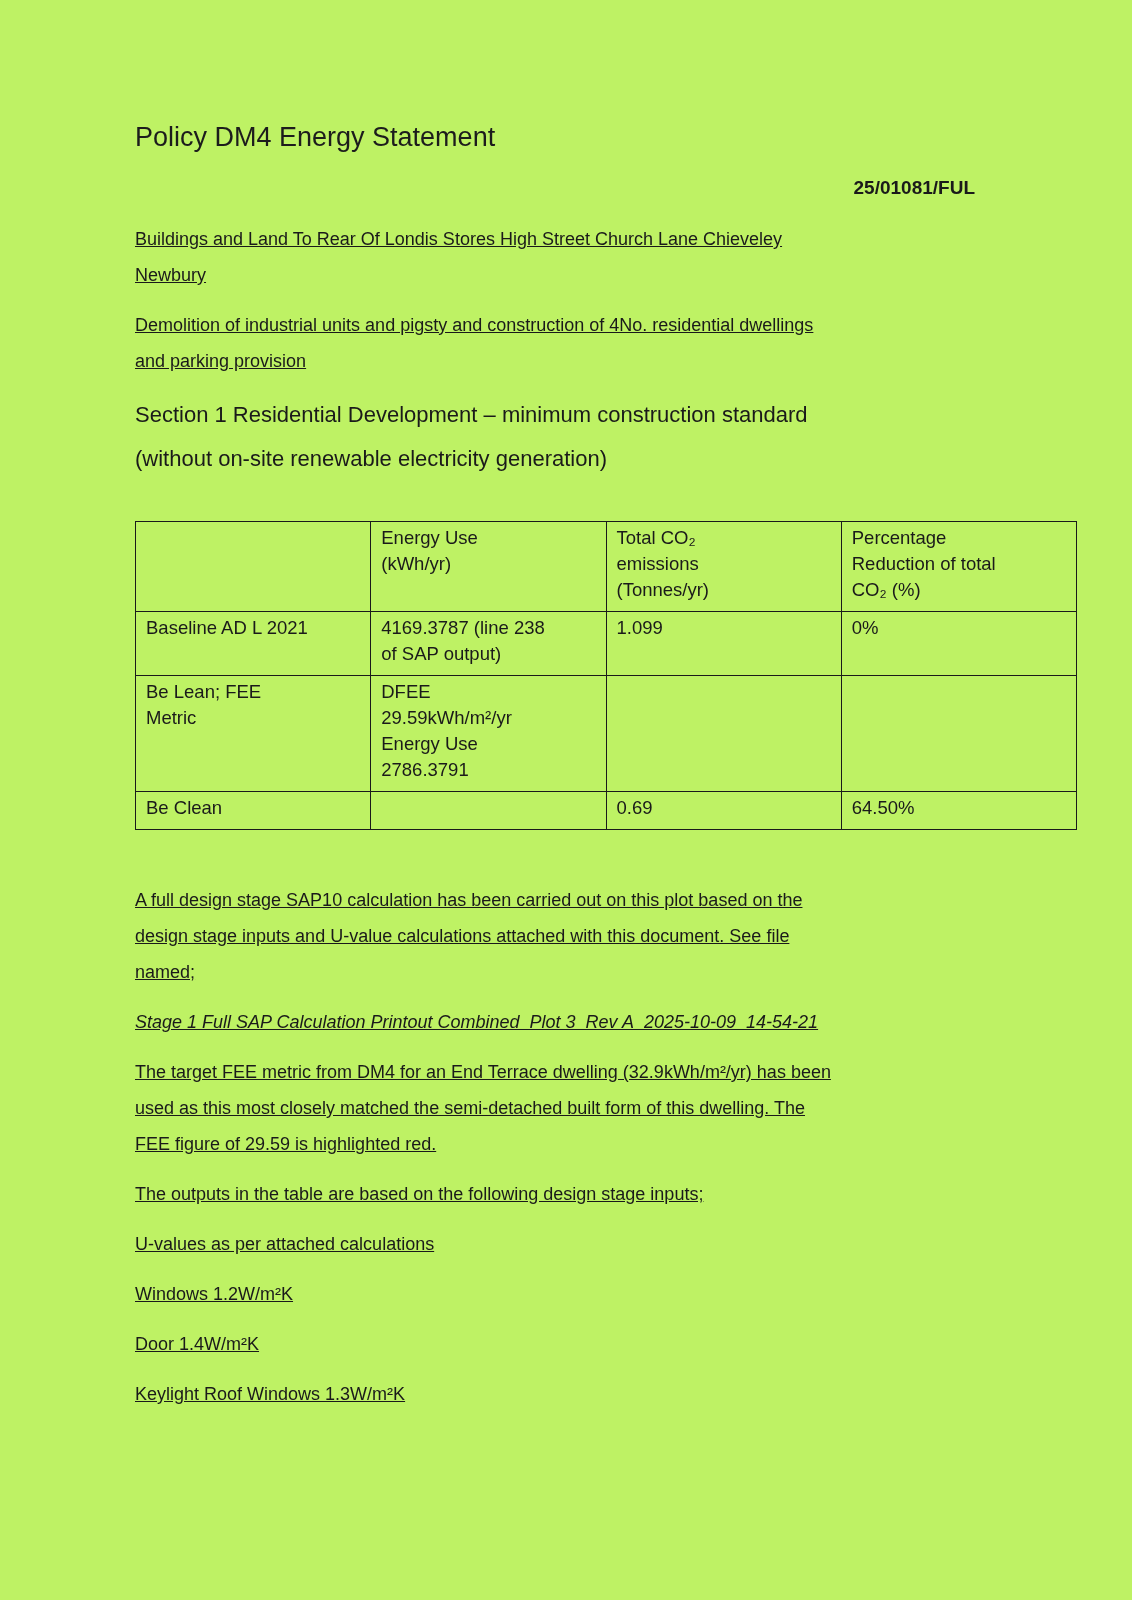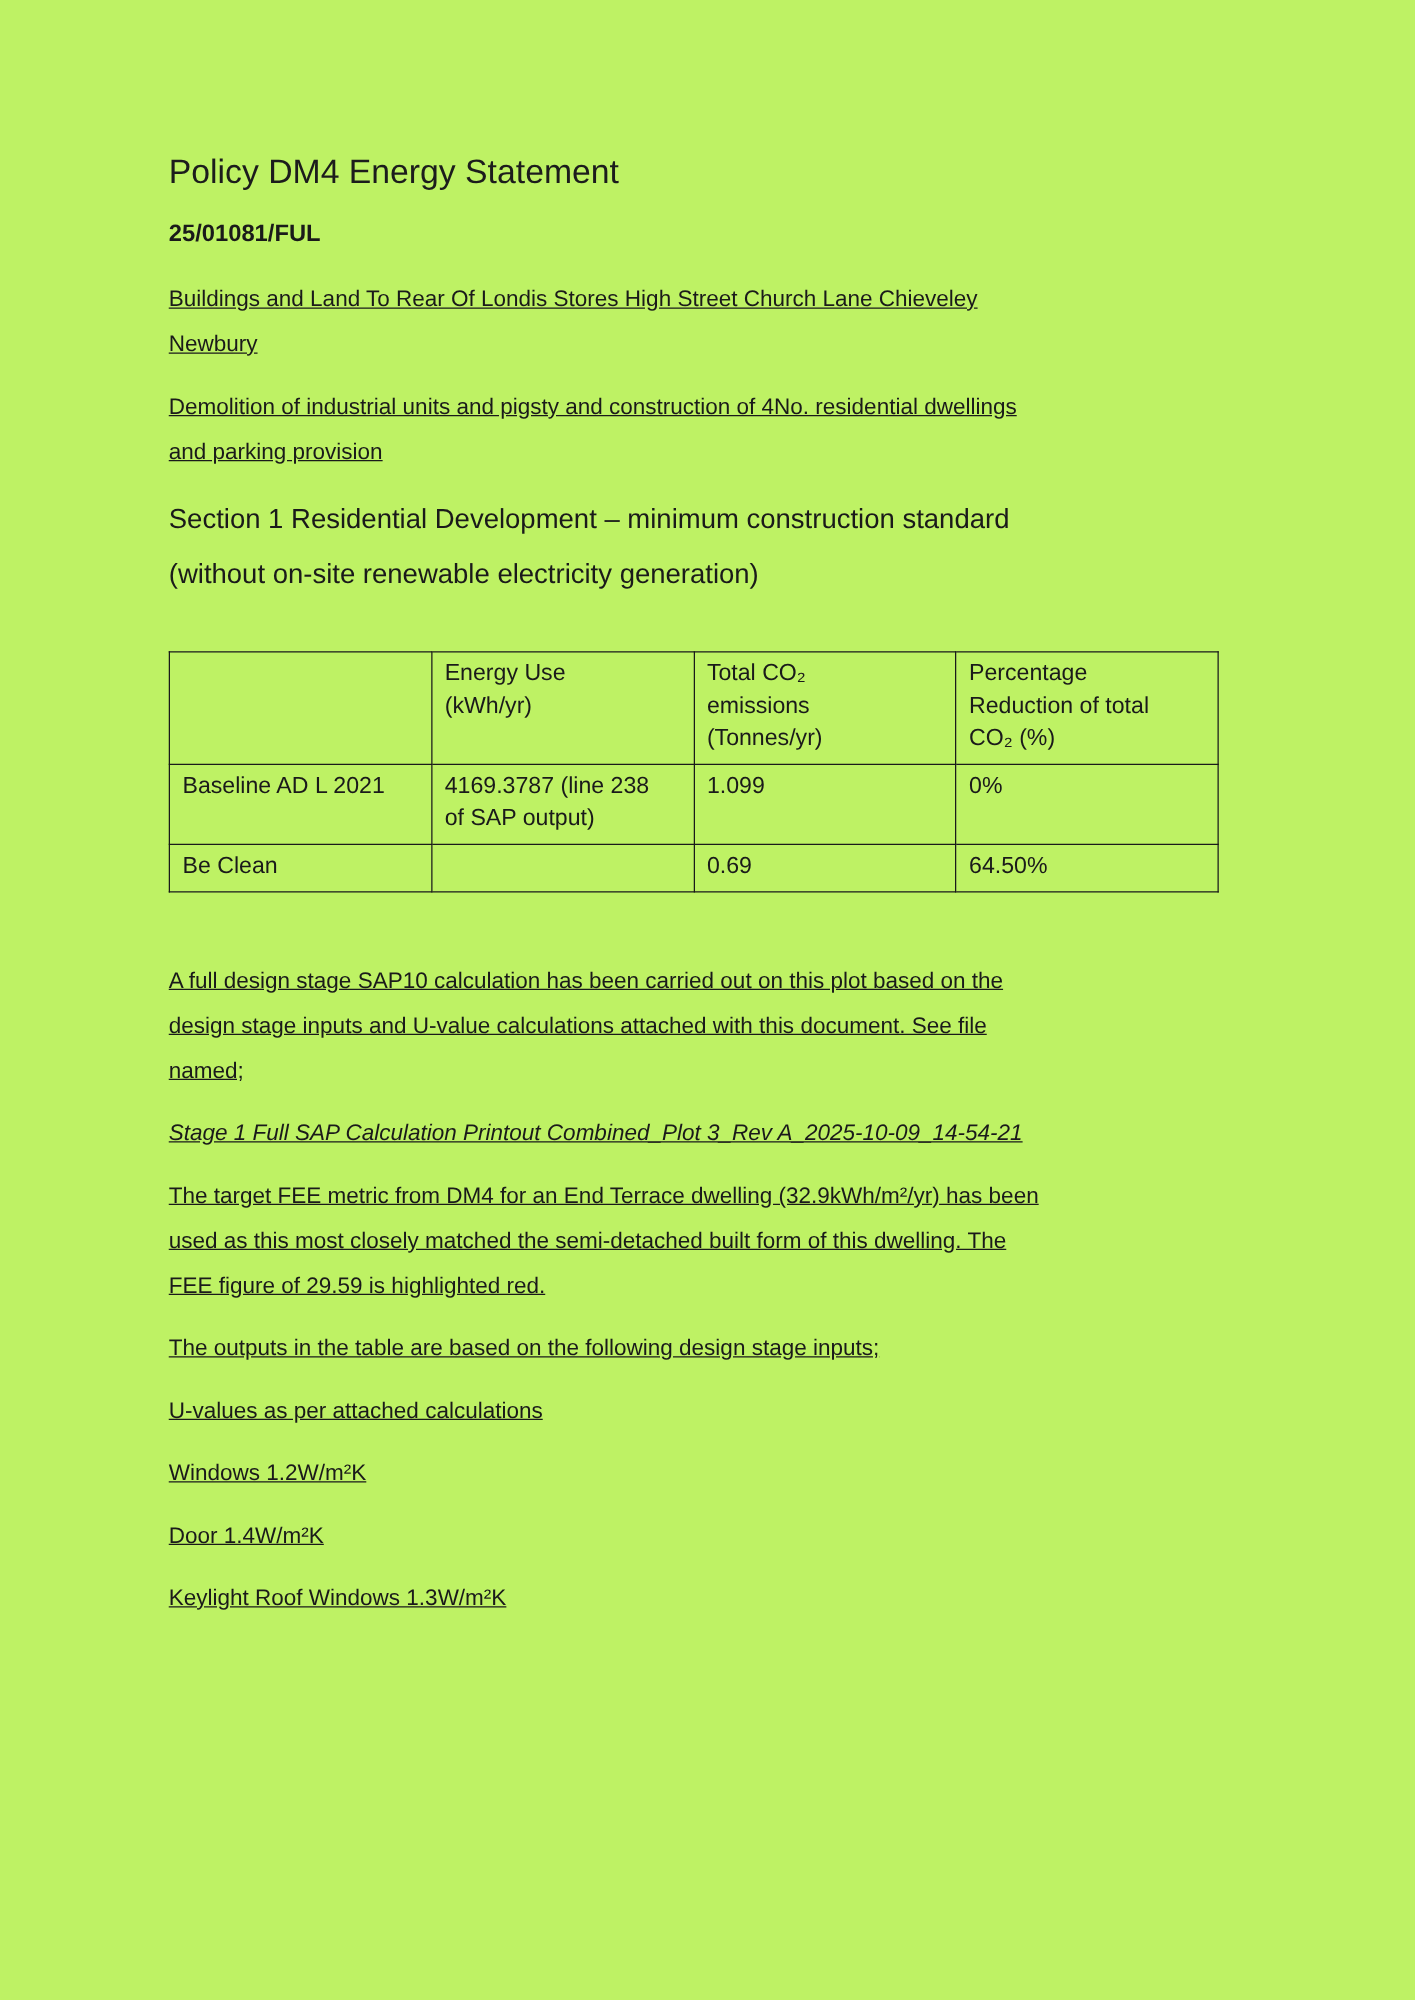--- a/index.html
+++ b/index.html
@@ -25,20 +25,21 @@
     font-size: 27px;
     font-weight: 400;
     color: #1c1c1c;
     margin: 0 0 24px 0;
     white-space: pre-line;
   }
   .ref {
     font-size: 19px;
     font-weight: 700;
     margin: 0 0 22px 0;
+    text-align: right;
   }
   p.body-text {
     font-size: 18px;
     font-weight: 400;
     line-height: 36px;
     margin: 0 0 14px 0;
     white-space: pre-line;
     text-decoration: underline;
   }
   p.italic {
@@ -56,21 +57,21 @@
     font-size: 22px;
     font-weight: 400;
     color: #1a1a1a;
     margin: 0 0 38px 0;
     line-height: 44px;
     white-space: pre-line;
   }
   table.energy {
     border-collapse: collapse;
     table-layout: fixed;
-    width: 840px;
+    width: 942px;
     margin: 40px 0 52px 0;
     font-size: 18.5px;
   }
   table.energy th,
   table.energy td {
     border: 1px solid #1a1a1a;
     vertical-align: top;
     text-align: left;
     font-weight: 400;
     padding: 3px 10px 8px 10px;
@@ -123,20 +124,30 @@
     </thead>
     <tbody>
       <tr>
         <td>Baseline AD L 2021</td>
         <td>4169.3787 (line 238
 of SAP output)</td>
         <td>1.099</td>
         <td>0%</td>
       </tr>
       <tr>
+        <td>Be Lean; FEE
+Metric</td>
+        <td>DFEE
+29.59kWh/m²/yr
+Energy Use
+2786.3791</td>
+        <td></td>
+        <td></td>
+      </tr>
+      <tr>
         <td>Be Clean</td>
         <td></td>
         <td>0.69</td>
         <td>64.50%</td>
       </tr>
     </tbody>
   </table>
 
   <p class="body-text">A full design stage SAP10 calculation has been carried out on this plot based on the
 design stage inputs and U-value calculations attached with this document. See file

